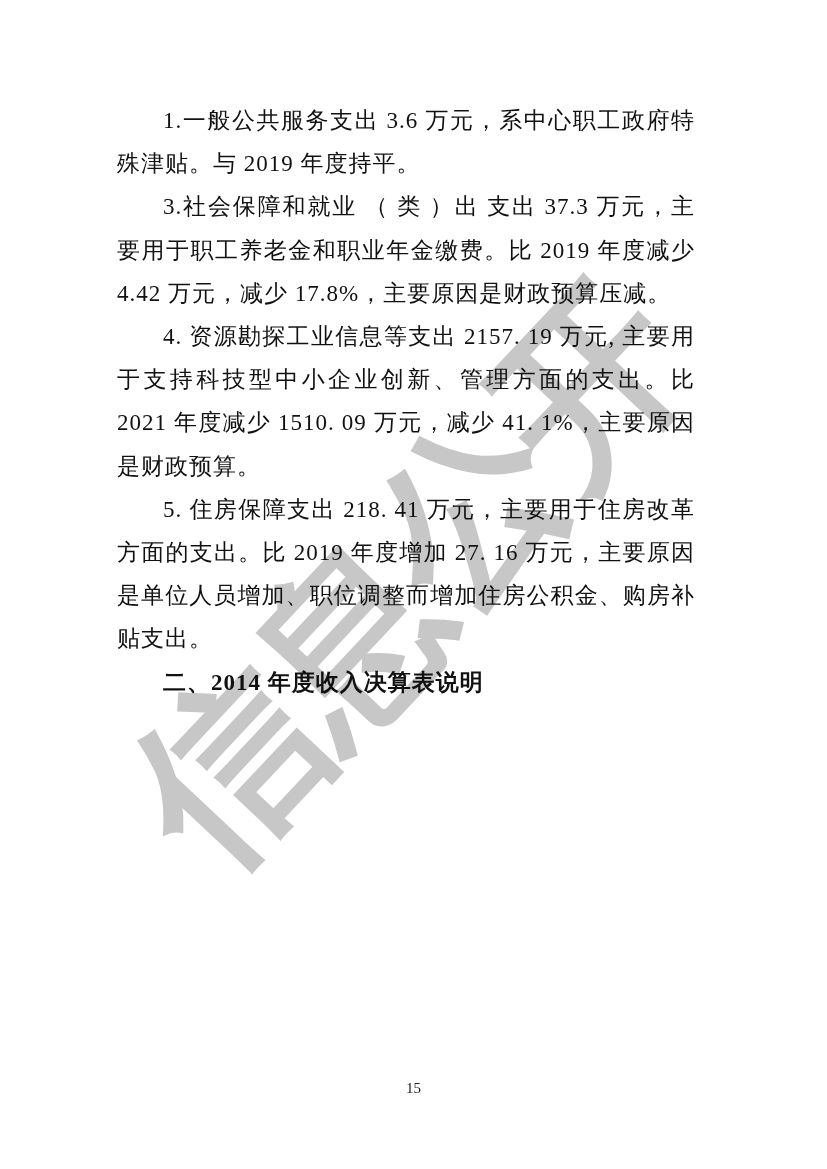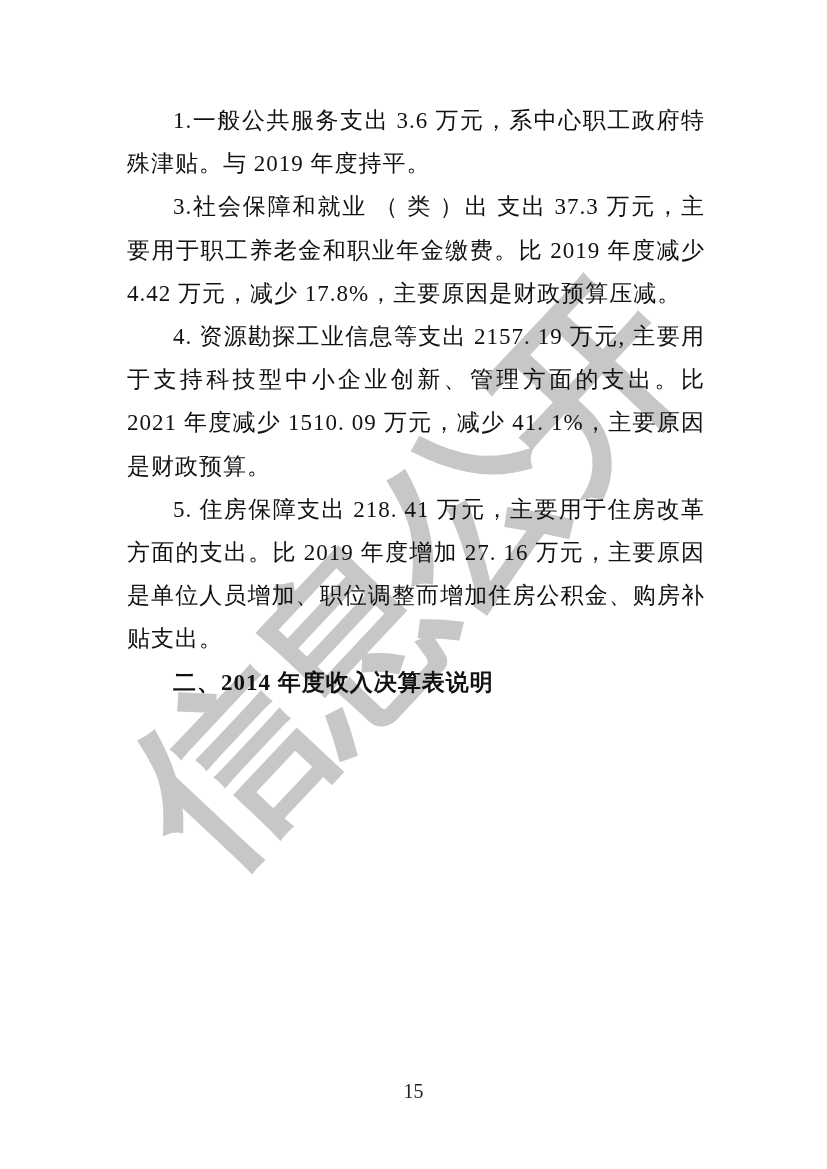--- a/index.html
+++ b/index.html
@@ -26,21 +26,21 @@
     font-size: 183px;
     letter-spacing: -8px;
     color: #c7c7c7;
     white-space: nowrap;
     z-index: 0;
     user-select: none;
     pointer-events: none;
   }
   .content {
     position: absolute;
-    left: 127px;
+    left: 117px;
     top: 99px;
     width: 578px;
     z-index: 1;
   }
   .content p {
     margin: 0;
     font-size: 23px;
     line-height: 43.2px;
     letter-spacing: 1px;
     color: #111111;
@@ -52,21 +52,21 @@
   }
   .lead-bold {
     font-weight: bold;
   }
   .page-number {
     position: absolute;
     left: 0;
     right: 0;
     top: 1080px;
     text-align: center;
-    font-size: 20px;
+    font-size: 15px;
     color: #222222;
     z-index: 1;
     font-family: "Liberation Serif", "DejaVu Serif", serif;
   }
 </style>
 </head>
 <body>
 
 <div class="page">
 

